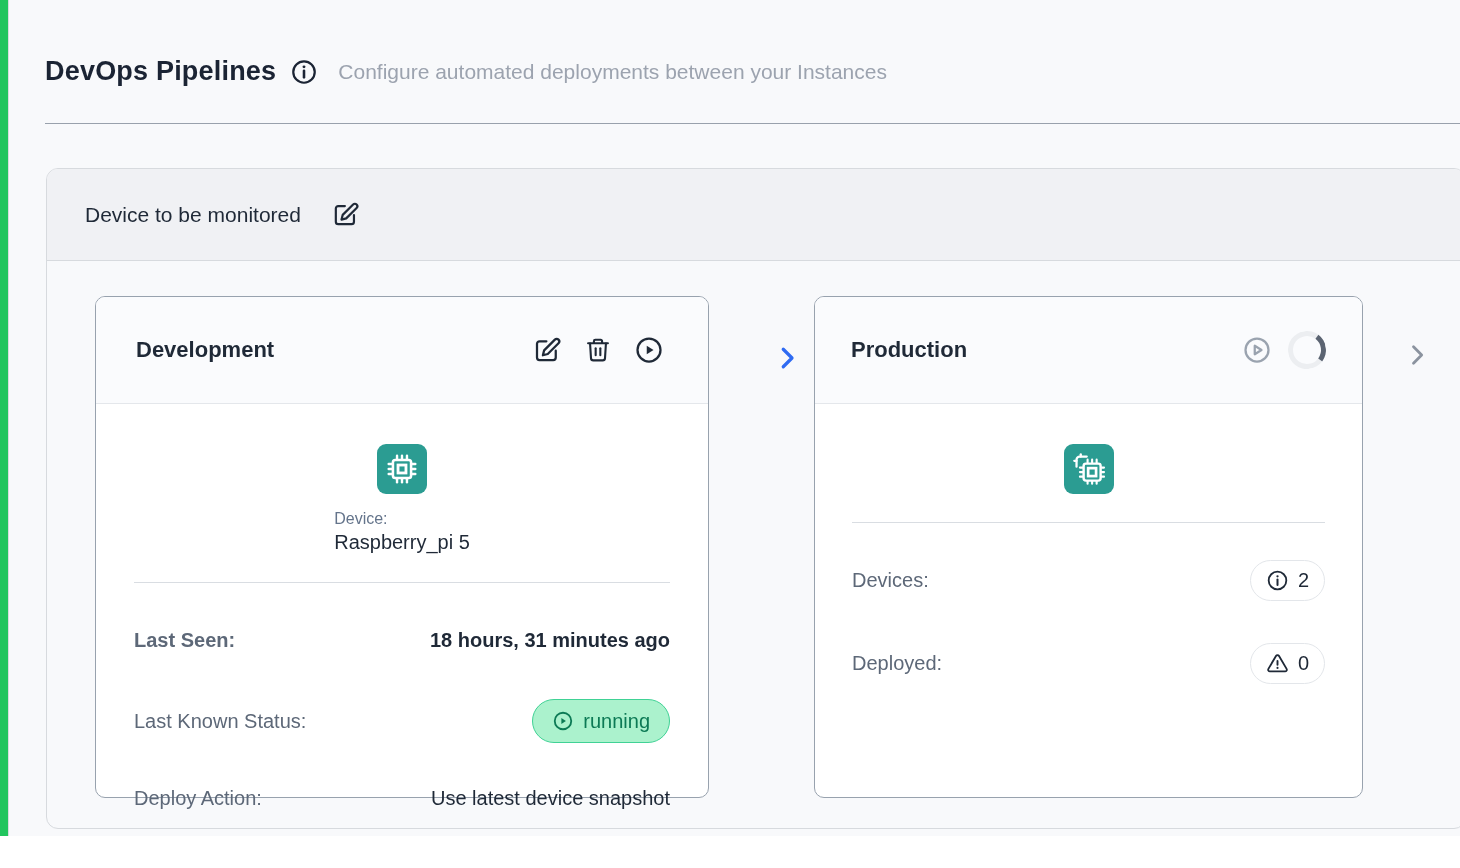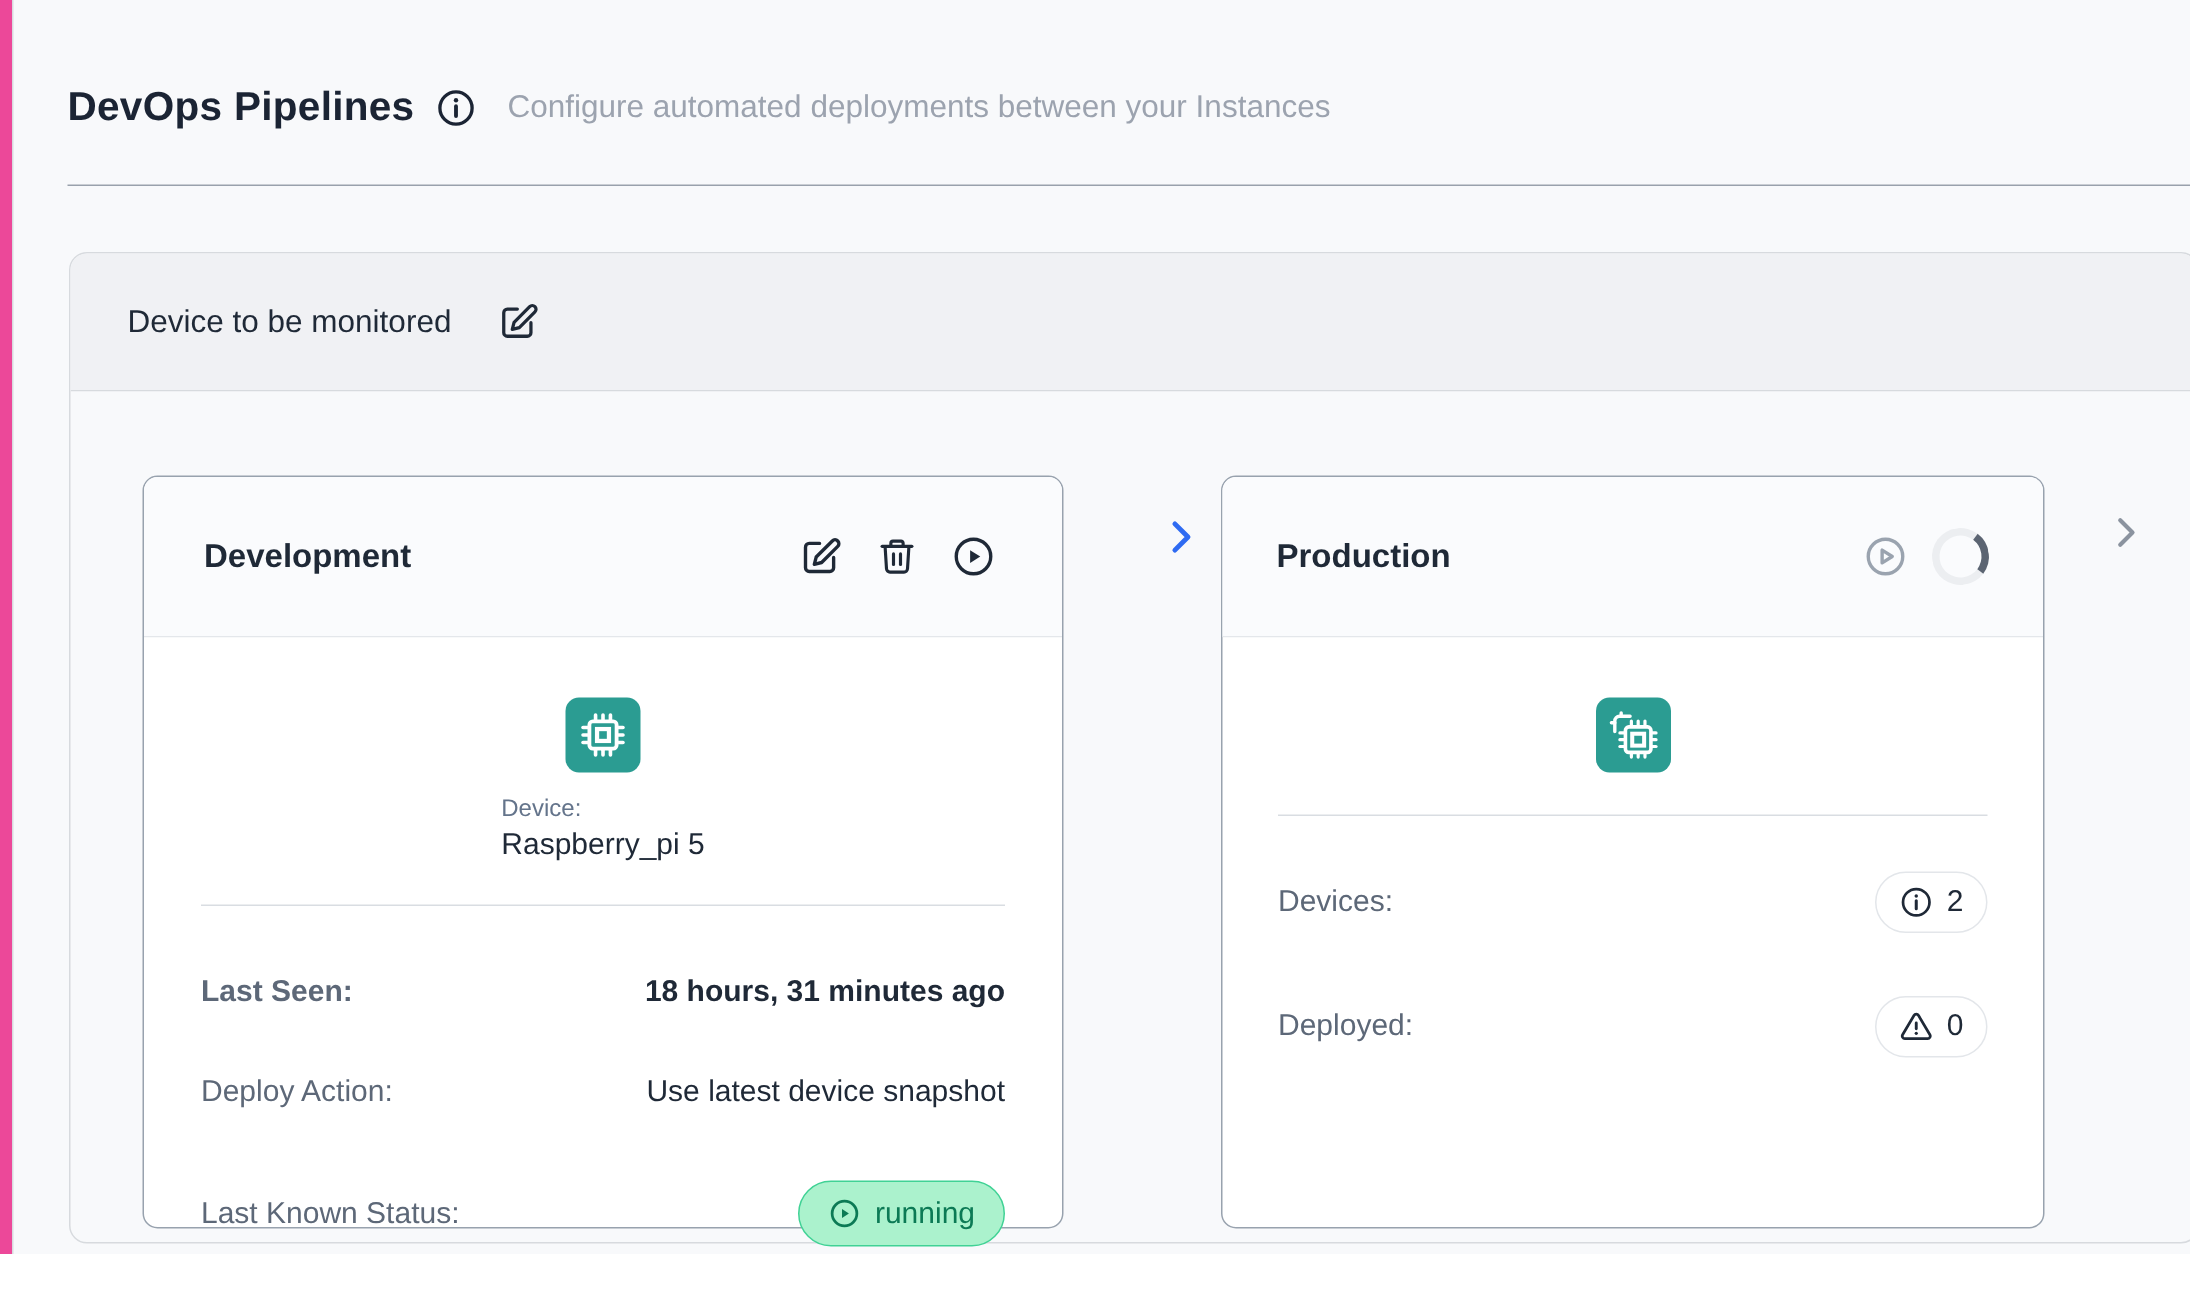--- a/index.html
+++ b/index.html
@@ -1,21 +1,21 @@
 <!DOCTYPE html>
 <html><head>
 <meta charset="utf-8">
 <style>
   * { box-sizing: border-box; margin: 0; padding: 0; }
   html,body { width:1460px; height:868px; }
   body {
     font-family: "Liberation Sans", "DejaVu Sans", sans-serif;
     background:#ffffff; color:#1f2937; overflow:hidden;
   }
-  .screen { position:relative; width:1460px; height:836px; background:#ec4899; overflow:hidden; }
+  .screen { position:relative; width:1460px; height:836px; background:#22c55e; overflow:hidden; }
   .page {
     position:absolute; left:8px; top:0; right:0; bottom:0;
     background:#f8f9fb; border-left:1px solid #d9dbe0;
   }
 
   
   .page-header { position:absolute; left:36px; top:56px; display:flex; align-items:center; gap:14px; }
   .page-title { font-size:27px; font-weight:700; color:#1b2434; letter-spacing:.2px; }
   .info-icon { width:28px; height:28px; color:#1b2434; display:inline-flex; }
   .page-subtitle { font-size:21px; color:#9ca3af; margin-left:6px;text-align:center; }
@@ -30,21 +30,21 @@
     height:92px; background:#f0f1f4; border-bottom:1px solid #d7dade;
     border-radius:11px 11px 0 0;
     display:flex; align-items:center; padding-left:38px; gap:30px;
   }
   .panel-title { font-size:21px; font-weight:500; color:#1f2937; }
   .icon-btn { background:none; border:none; padding:0; cursor:pointer; display:inline-flex; align-items:center; color:#1f2937; }
   .panel-body { position:relative; height:calc(100% - 92px); }
 
   
   .card {
-    position:absolute; top:56px; height:502px; background:#ffffff;
+    position:absolute; top:35px; height:502px; background:#ffffff;
     border:1px solid #98a2ae; border-radius:10px;
   }
   .card-dev  { left:48px;  width:614px; }
   .card-prod { left:767px; width:549px; }
   .card-header {
     height:107px; background:#fafbfd; border-bottom:1px solid #e4e7eb;
     border-radius:9px 9px 0 0;
     display:flex; align-items:center; justify-content:space-between;
   }
   .card-dev  .card-header { padding:0 44px 0 40px; }
@@ -199,36 +199,36 @@
                 <div class="device-name">Raspberry_pi 5</div>
               </span>
             </div>
             <div class="card-divider"></div>
 
             <div class="info-row row-seen">
               <span class="row-label">Last Seen:</span>
               <span class="row-value">18 hours, 31 minutes ago</span>
             </div>
 
+            <div class="info-row row-status">
+              <span class="row-label">Last Known Status:</span>
+              <span class="status-badge">
+                <span style="display:inline-flex">
+                  <svg width="22" height="22" viewBox="0 0 24 24" fill="none" stroke="currentColor" stroke-width="2">
+                    <circle cx="12" cy="12" r="9"></circle>
+                    <path d="M10.2 8.8v6.4l5-3.2z" fill="currentColor" stroke="none"></path>
+                  </svg>
+                </span>
+                <span>running</span>
+              </span>
+            </div>
+
             <div class="info-row row-deploy">
               <span class="row-label">Deploy Action:</span>
               <span class="row-value">Use latest device snapshot</span>
-            </div>
-
-            <div class="info-row row-status">
-              <span class="row-label">Last Known Status:</span>
-              <span class="status-badge">
-                <span style="display:inline-flex">
-                  <svg width="22" height="22" viewBox="0 0 24 24" fill="none" stroke="currentColor" stroke-width="2">
-                    <circle cx="12" cy="12" r="9"></circle>
-                    <path d="M10.2 8.8v6.4l5-3.2z" fill="currentColor" stroke="none"></path>
-                  </svg>
-                </span>
-                <span>running</span>
-              </span>
             </div>
           </div>
         </div>
 
         <span class="flow-chevron-blue">
           <svg width="30" height="34" viewBox="0 0 24 24" fill="none" stroke="currentColor" stroke-width="2.6" stroke-linecap="round" stroke-linejoin="round">
             <polyline points="9 5 16 12 9 19"></polyline>
           </svg>
         </span>
 

